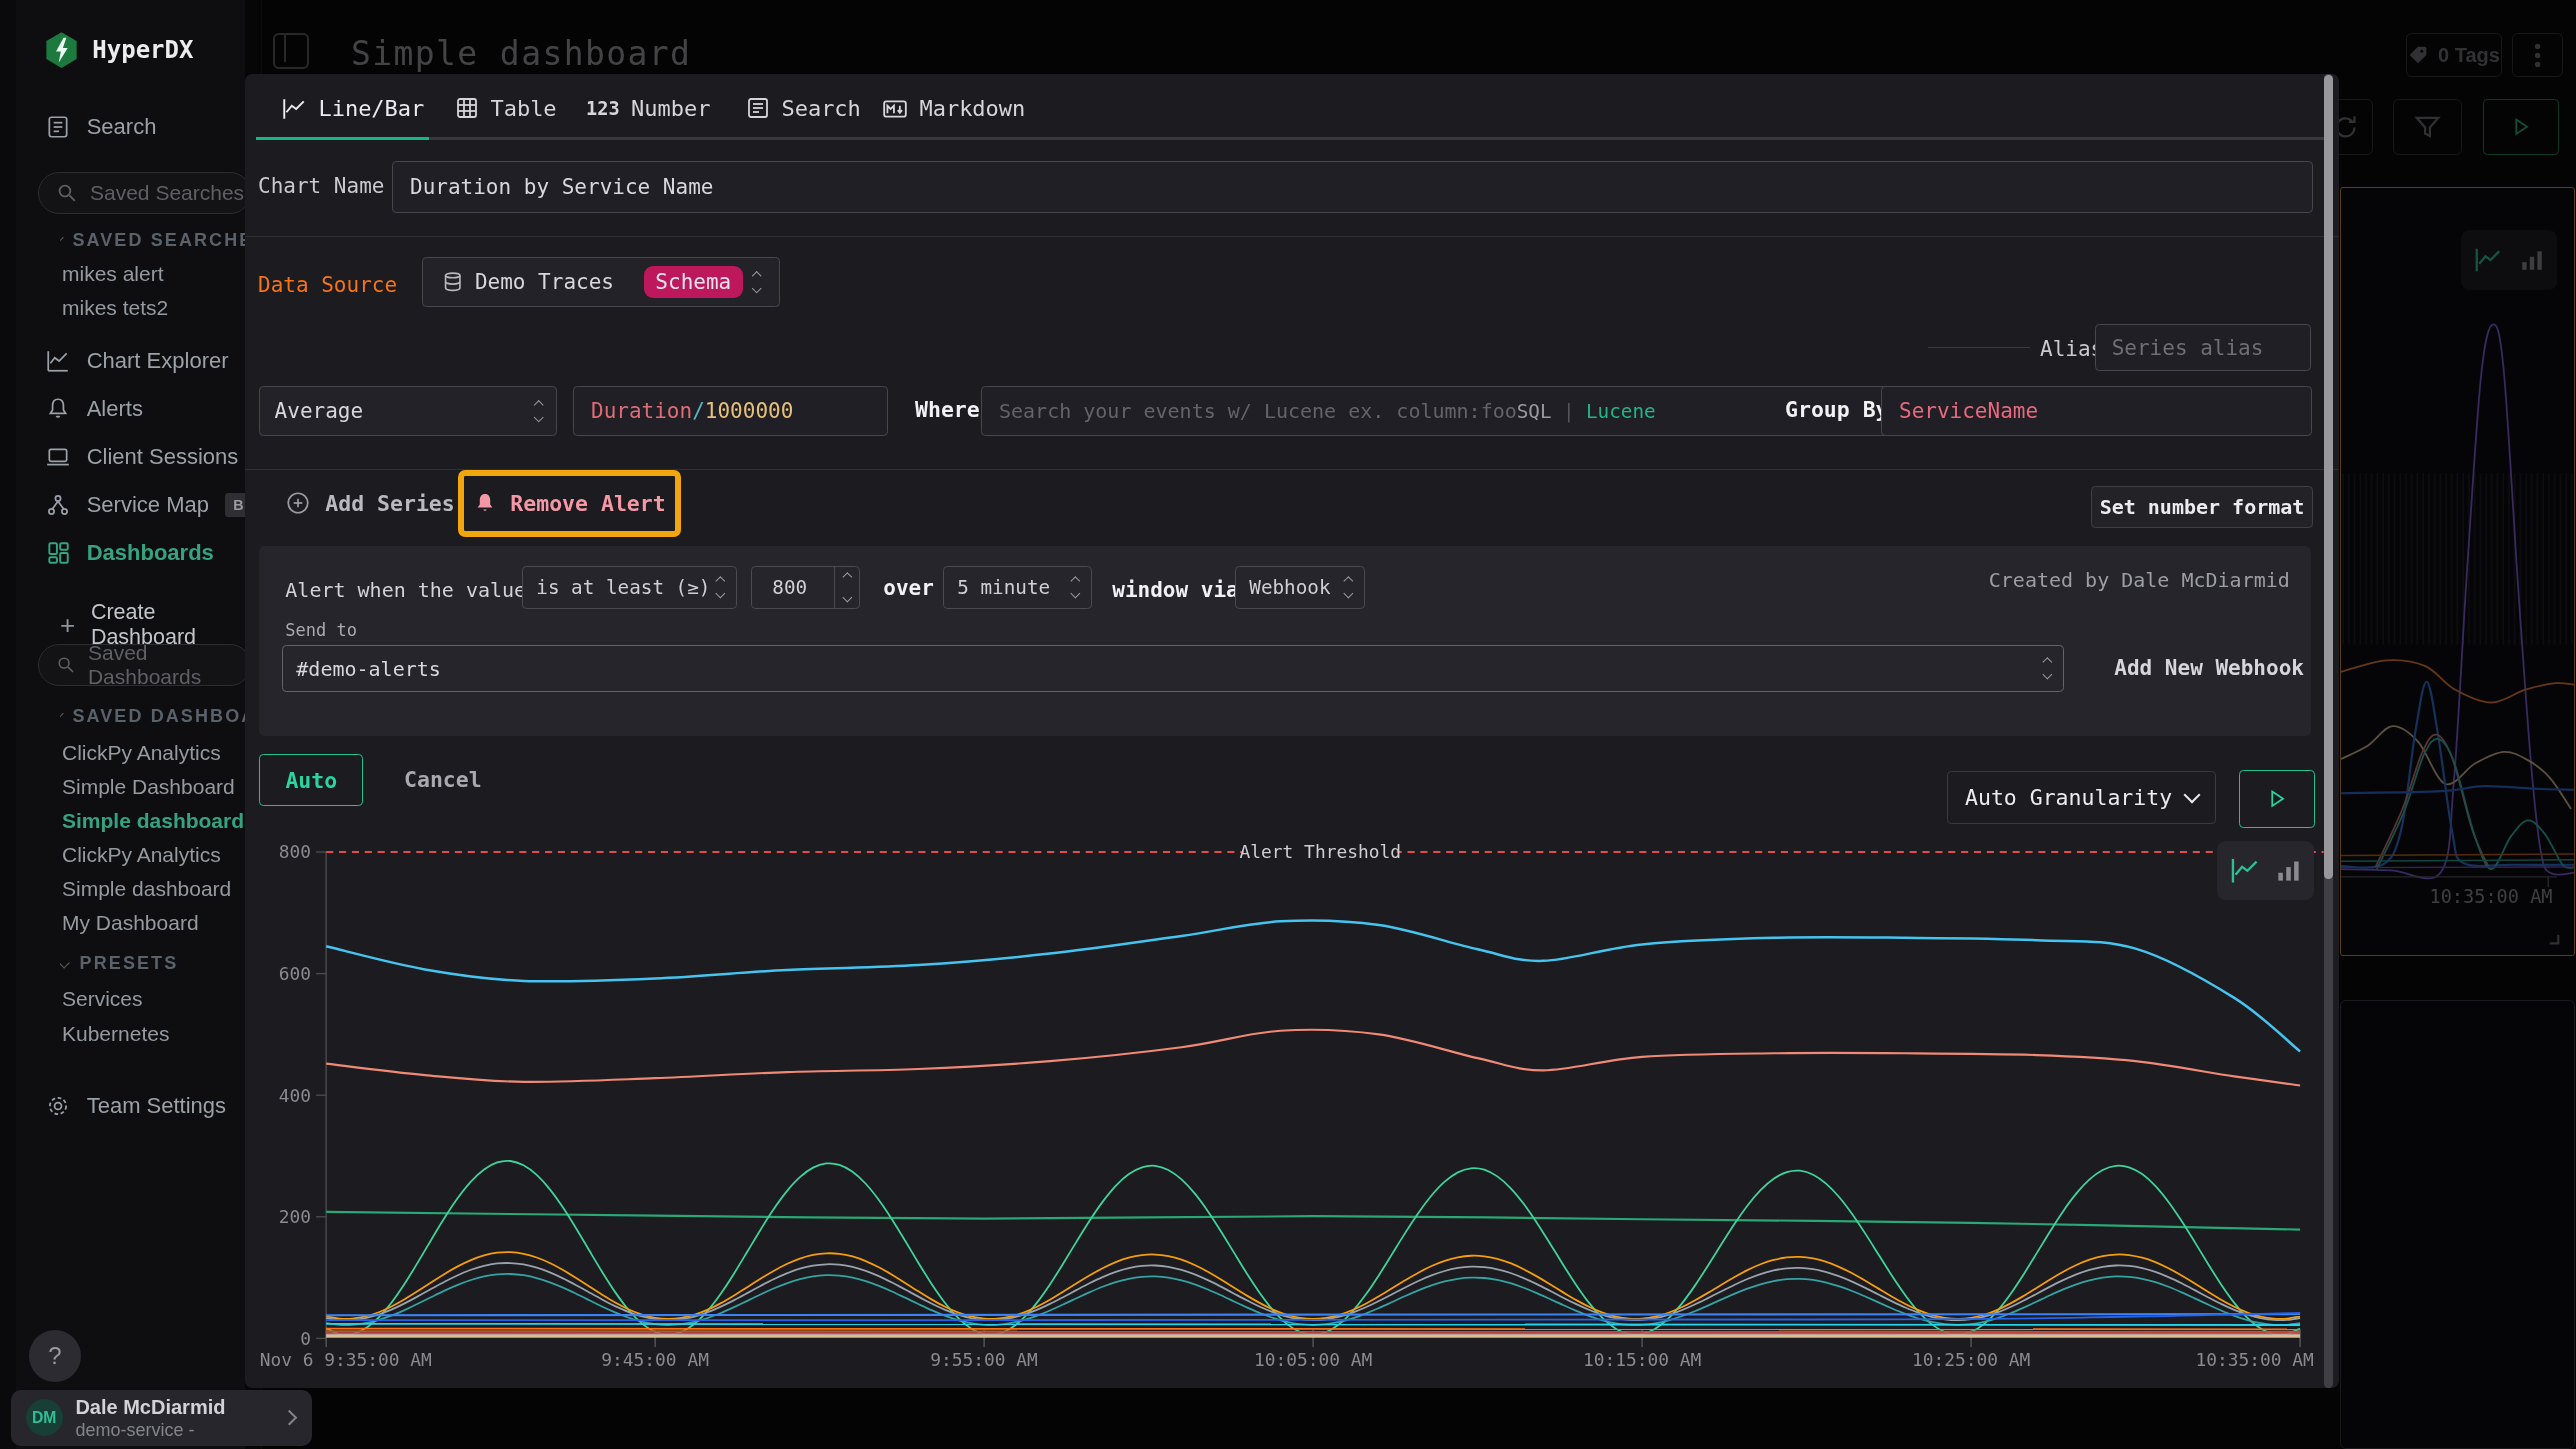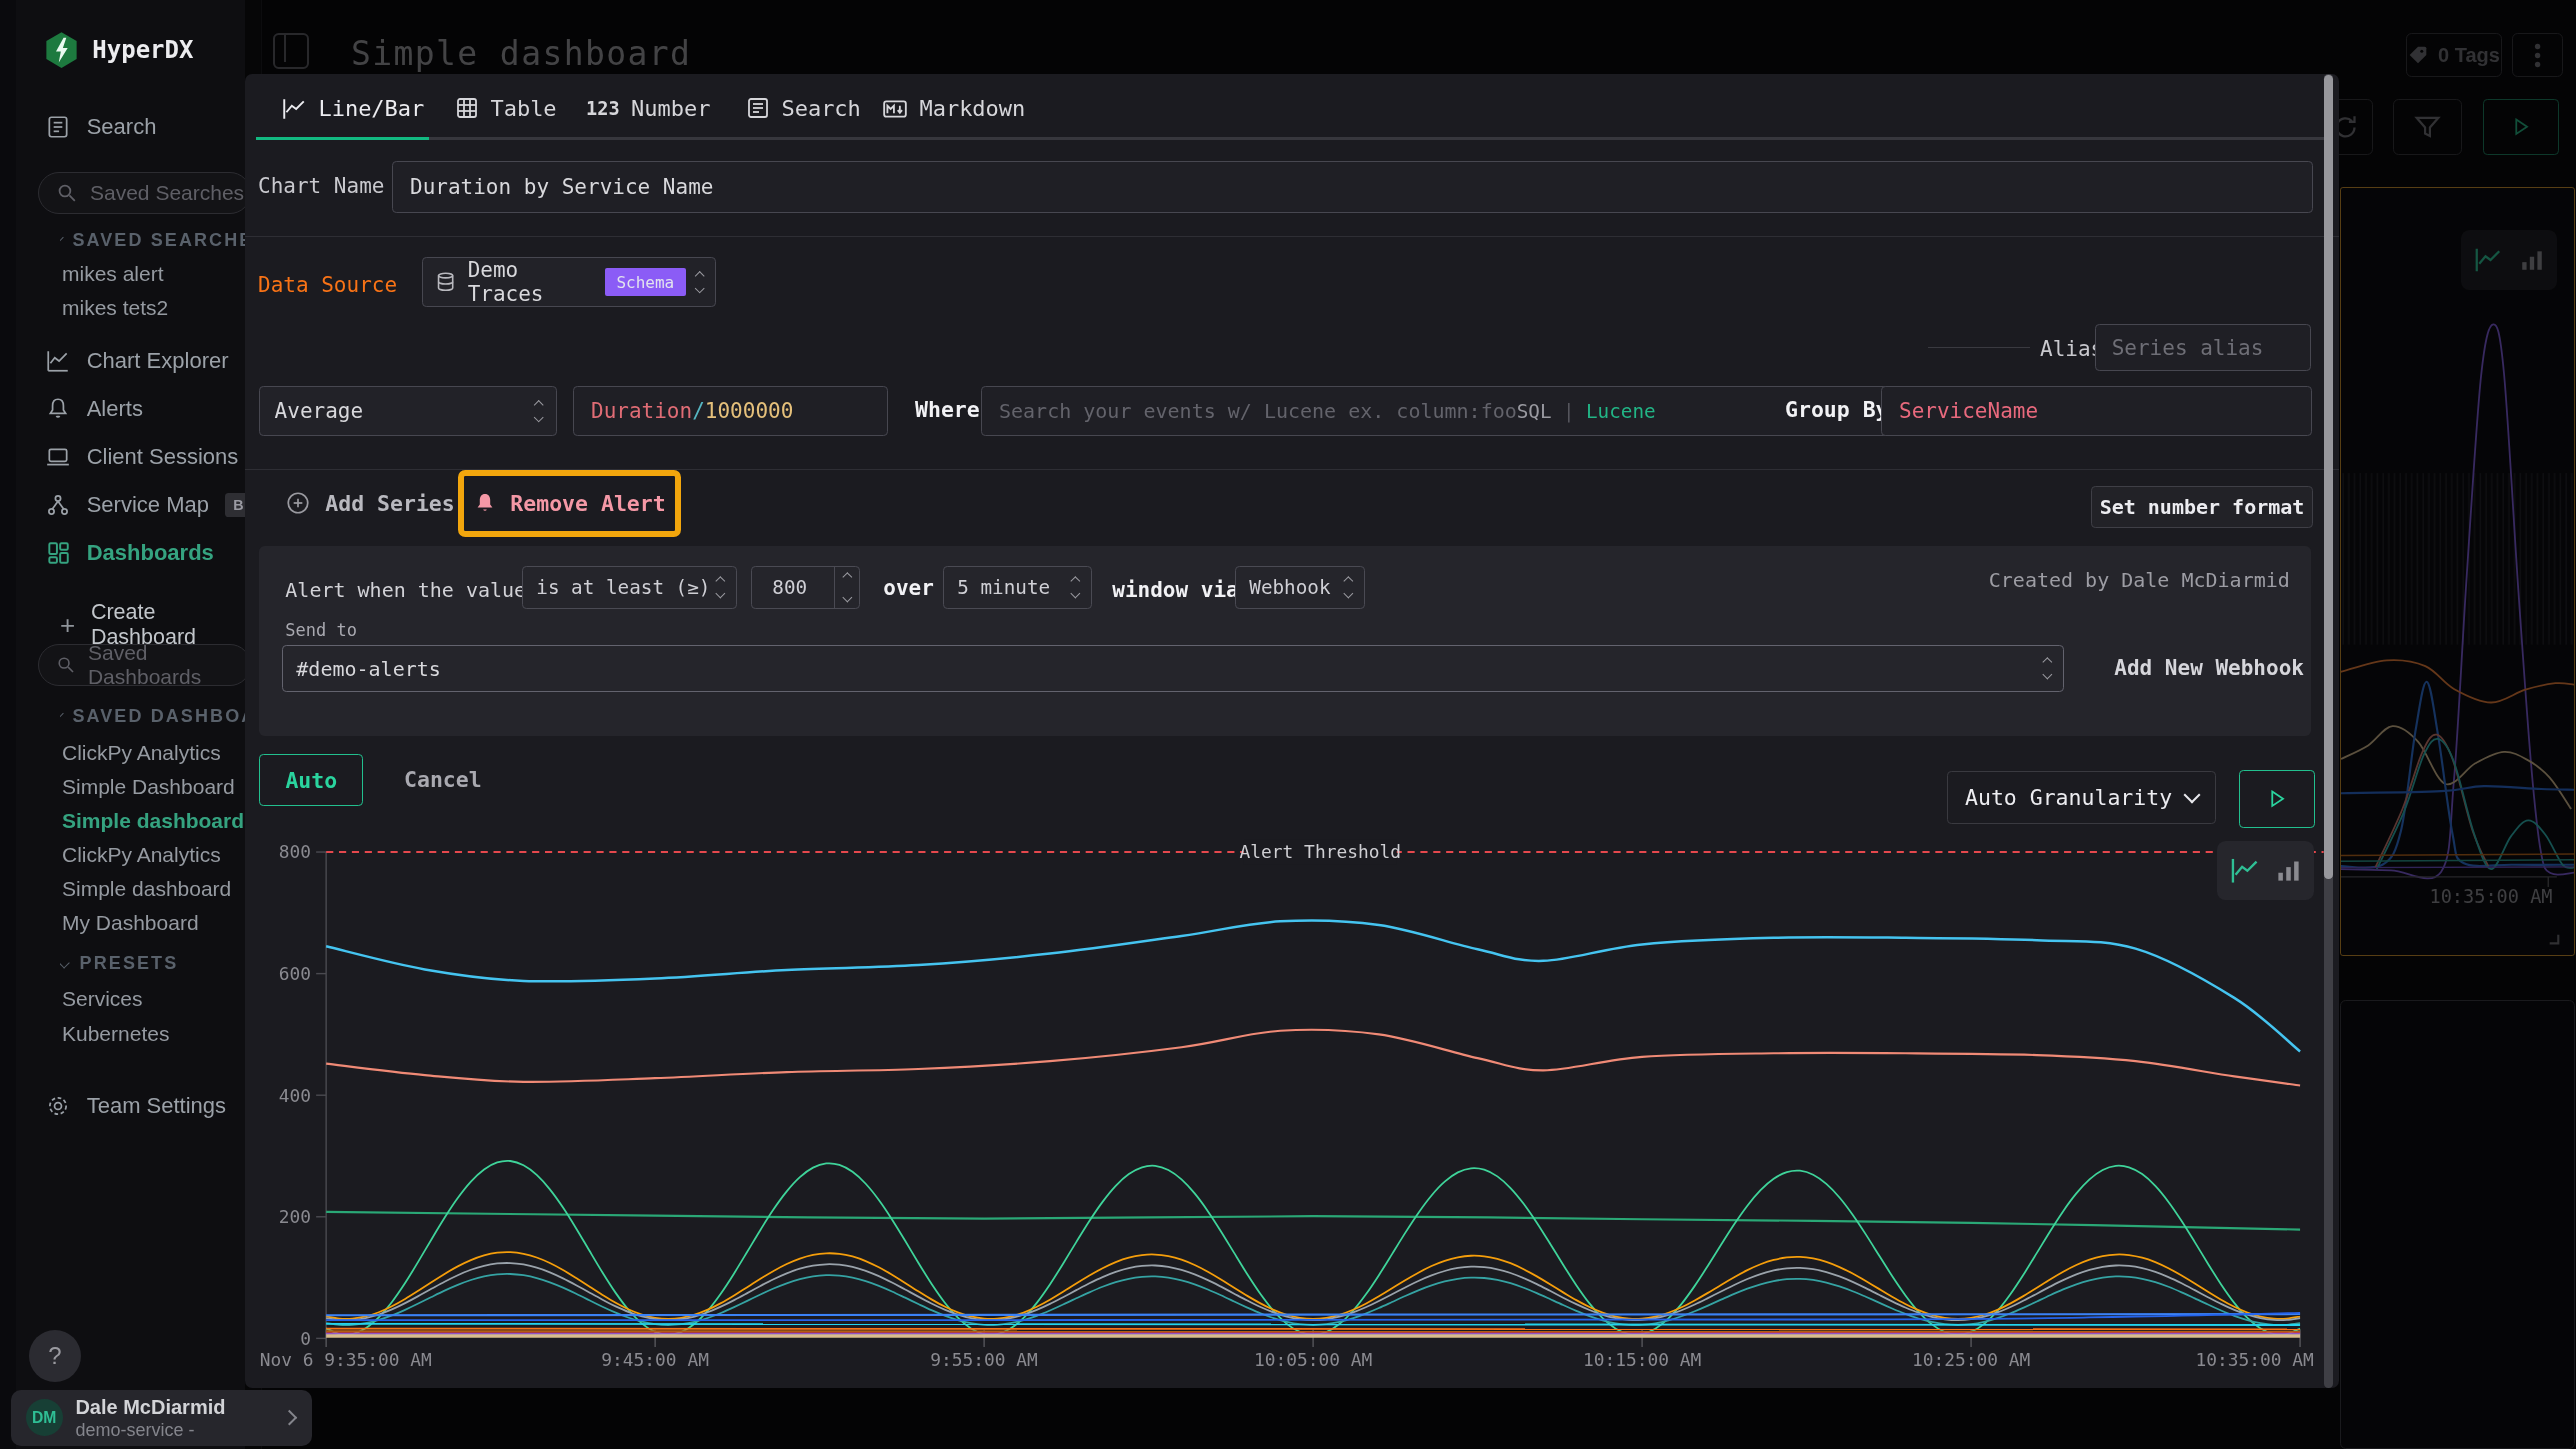--- a/index.html
+++ b/index.html
@@ -292,31 +292,31 @@
   <div class="abs" style="left:11.4px;top:63px;width:2069px;height:2.9px;background:#37373d"></div>
   <div class="abs" style="left:11.4px;top:63px;width:173px;height:2.9px;background:#12b981"></div>
 
   <div class="abs" style="left:13px;top:100px;font-size:21px;color:#c9c9ce">Chart Name</div>
   <div class="input" style="left:147px;top:87px;width:1921px;height:52px;padding-left:17px">
     <span>Duration by Service Name</span>
   </div>
   <div class="divider" style="top:162px"></div>
 
   <div class="abs" style="left:13px;top:199px;font-size:21px;color:#f97316">Data Source</div>
-  <div class="input" style="left:177px;top:183px;width:294px;height:50px;background:#222228;padding:0 12px;justify-content:space-between;cursor:pointer">
+  <div class="input" style="left:177px;top:183px;width:358px;height:50px;background:#222228;padding:0 19px;justify-content:space-between;cursor:pointer">
     <span class="flex" style="gap:11.4px">
       <svg width="21.5" height="21.5" viewBox="0 0 24 24" fill="none" stroke="#b9b9bf" stroke-width="1.8">
           <ellipse cx="12" cy="5" rx="8" ry="2.6"></ellipse>
           <path d="M4 5v14c0 1.4 3.6 2.6 8 2.6s8-1.2 8-2.6V5"></path>
           <path d="M4 12c0 1.4 3.6 2.6 8 2.6s8-1.2 8-2.6"></path>
         </svg>
       <span>Demo Traces</span>
     </span>
     <span class="flex" style="gap:10px">
-      <span style="background:#8b5cf6;color:#e2e3ee;font-size:16px;border-radius:2px;padding:4.3px 11.4px">Schema</span>
+      <span style="background:#be185d;color:#e2e3ee;font-size:21px;border-radius:9px;padding:4.3px 11.4px">Schema</span>
       <span class="chevpair">
           <span class="chev up" style="width:6.4px;height:6.4px;border-width:1.4px"></span>
           <span class="chev down" style="width:6.4px;height:6.4px;border-width:1.4px"></span>
         </span>
     </span>
   </div>
 
   <div class="abs" style="left:1683px;top:273px;width:102px;height:1.4px;background:#3a3a40"></div>
   <div class="abs" style="left:1795px;top:263px;font-size:21px;color:#c9c9ce">Alias</div>
   <div class="input" style="left:1850px;top:250px;width:216px;height:47px;padding-left:15.7px;color:#6e6e76">

